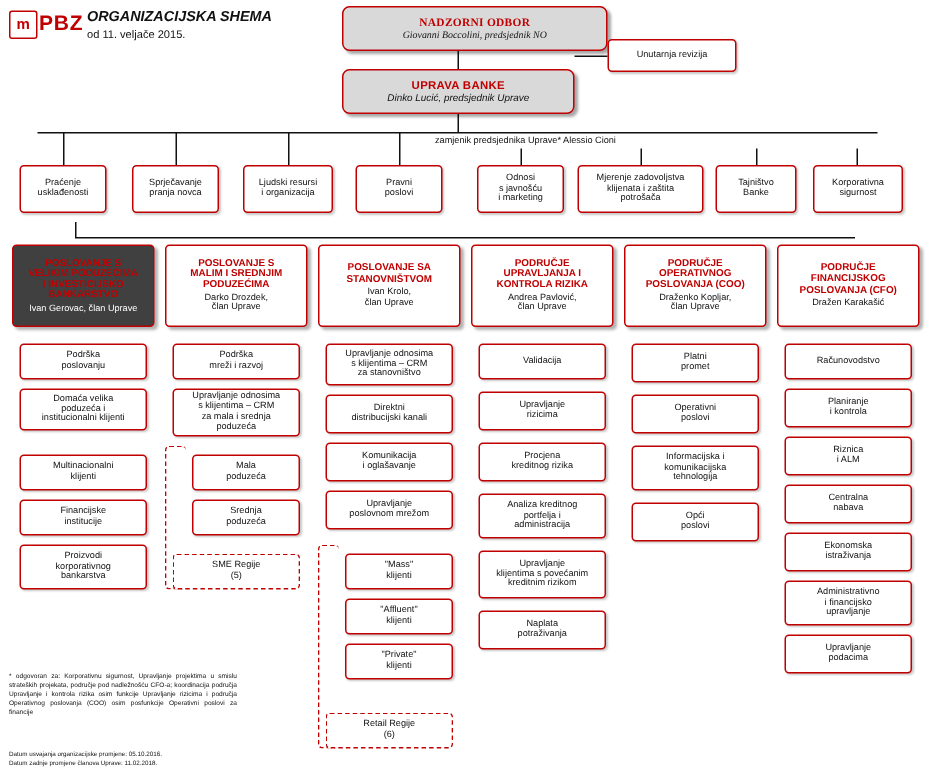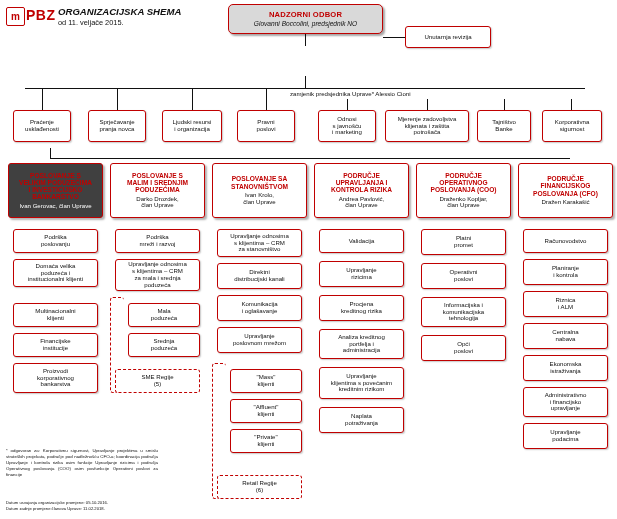--- a/index.html
+++ b/index.html
@@ -105,23 +105,27 @@
 
 <div id="root">
 
   <div class="logo">
     <div class="mark">m</div>
     <div class="word">PBZ</div>
   </div>
   <div class="title1">ORGANIZACIJSKA SHEMA</div>
   <div class="title2">od 11. veljače 2015.</div>
 
-  <div class="box gray" style="left:228px;top:4px;width:155px;height:30px;">
+  <div class="box gray" style="left:228px;top:4px;width:177px;height:30px;font-family:Liberation Serif, serif;">
     <div class="t1">NADZORNI ODBOR</div>
     <div class="t2">Giovanni Boccolini, predsjednik NO</div>
+  </div>
+  <div class="box gray" style="left:228px;top:46px;width:155px;height:30px;">
+    <div class="t1">UPRAVA BANKE</div>
+    <div class="t2">Dinko Lucić, predsjednik Uprave</div>
   </div>
   <div class="box plain" style="left:405px;top:26px;width:86px;height:22px;">Unutarnja revizija</div>
 
   <div class="ln lnv" style="left:305px;top:34px;height:12px;"></div>
   <div class="ln lnh" style="left:383px;top:37px;width:22px;"></div>
   <div class="ln lnv" style="left:305px;top:76px;height:12px;"></div>
   <div class="ln lnh" style="left:25px;top:88px;width:560px;"></div>
 
   <div class="deputy" style="left:290px;top:90px;">zamjenik predsjednika Uprave* Alessio Cioni</div>
 

